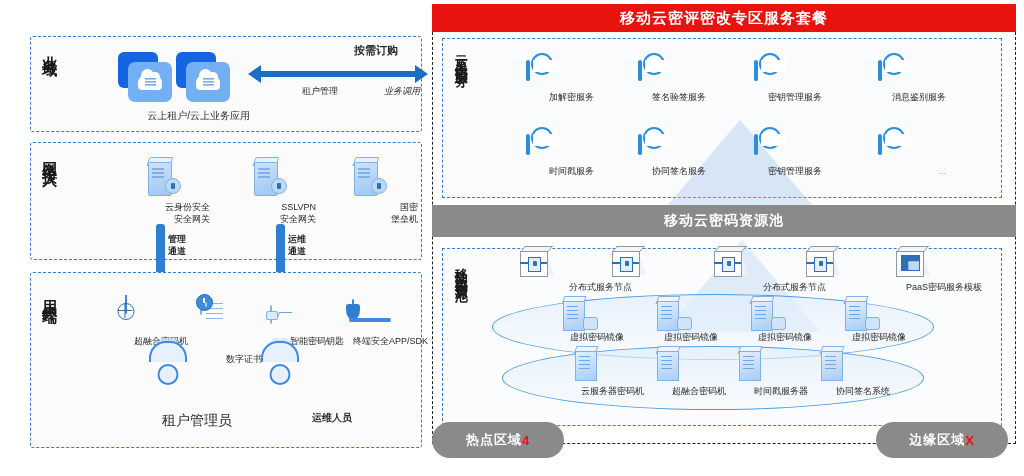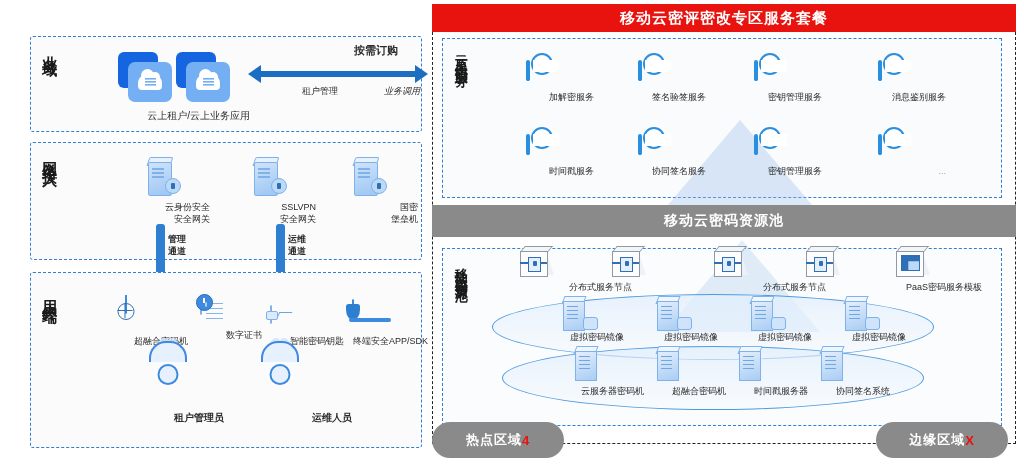--- a/index.html
+++ b/index.html
@@ -380,36 +380,36 @@
     <div class="vlabel side-title" id="term-title">用户终端</div>
 
     <div style="position:absolute;left:95px;top:296px;">
       <span class="shield"><span class="globe"></span></span>
     </div>
     <div class="cap" style="position:absolute;left:62px;top:336px;width:96px;">超融合密码机</div>
 
     <div style="position:absolute;left:170px;top:297px;">
       <span class="doc"><span class="seal"></span></span>
     </div>
-    <div class="cap" style="position:absolute;left:140px;top:330px;width:92px;">数字证书</div>
+    <div class="cap" style="position:absolute;left:140px;top:354px;width:92px;">数字证书</div>
 
     <div style="position:absolute;left:240px;top:306px;">
       <span class="ukey"></span>
     </div>
     <div class="cap" style="position:absolute;left:210px;top:336px;width:104px;">智能密码钥匙</div>
 
     <div style="position:absolute;left:322px;top:300px;">
       <span class="laptop"><span class="mini-shield"></span></span>
     </div>
     <div class="cap" style="position:absolute;left:286px;top:336px;width:112px;">终端安全APP/SDK</div>
 
     <div style="position:absolute;left:138px;top:364px;">
       <span class="person"><span class="aura-l"></span><span class="aura-r"></span><span class="head"></span><span class="body"></span></span>
     </div>
-    <div class="cap" style="position:absolute;left:94px;top:412px;width:100px;font-size:10px;font-weight:bold;">租户管理员</div>
+    <div class="cap" style="position:absolute;left:102px;top:412px;width:100px;font-size:14px;font-weight:normal;">租户管理员</div>
 
     <div style="position:absolute;left:250px;top:364px;">
       <span class="person"><span class="aura-l"></span><span class="aura-r"></span><span class="head"></span><span class="body"></span></span>
     </div>
     <div class="cap" style="position:absolute;left:222px;top:412px;width:100px;font-size:10px;font-weight:bold;">运维人员</div>
   </div>
 
   <div class="right-panel">
 
     <div id="outer-dash"></div>

